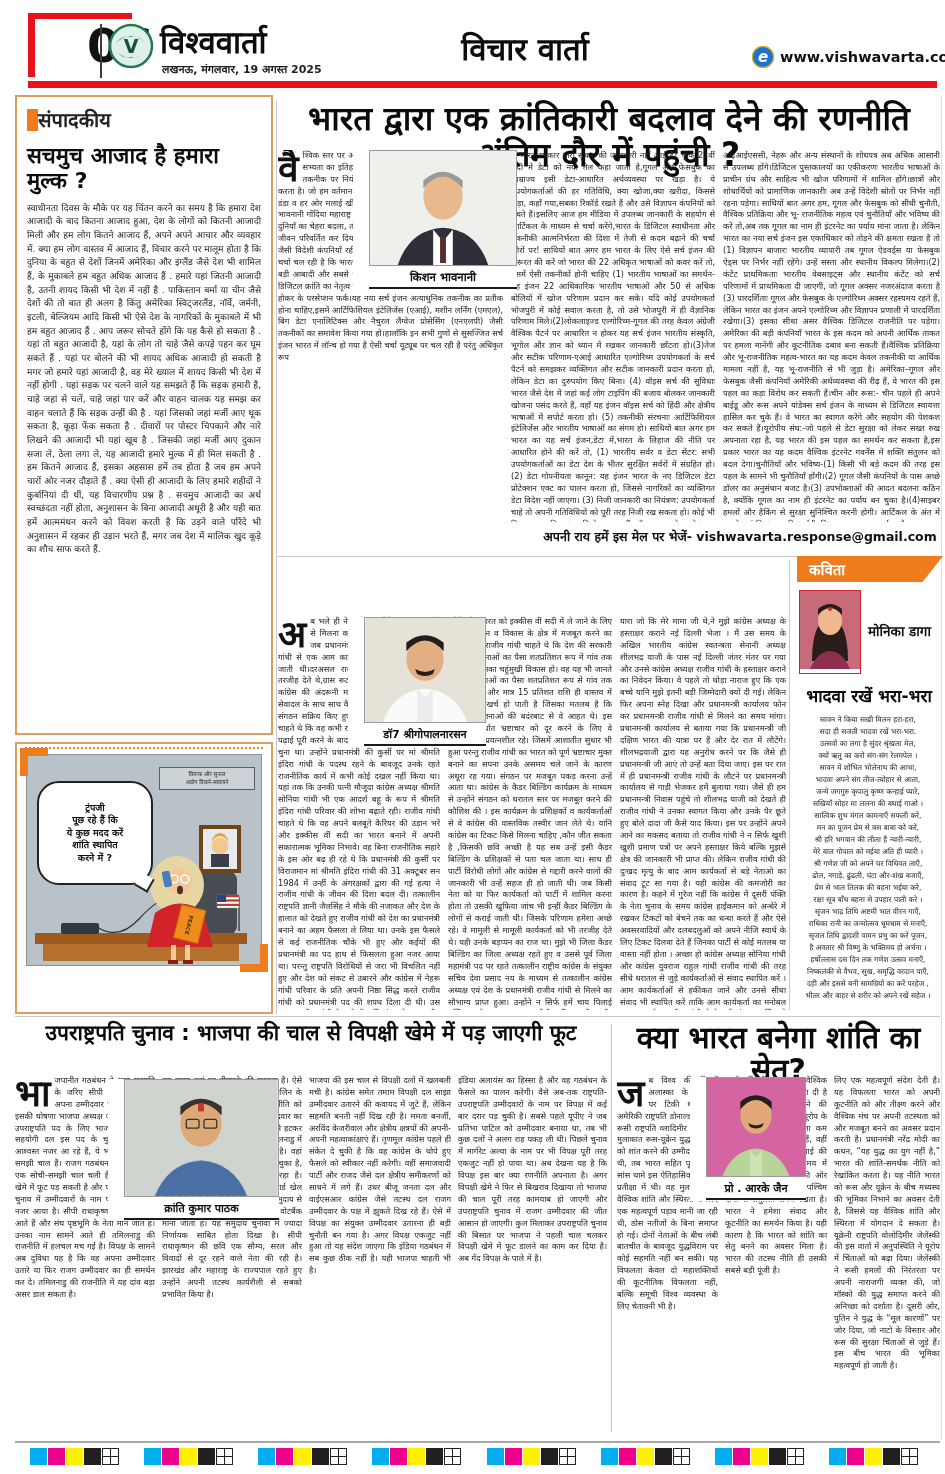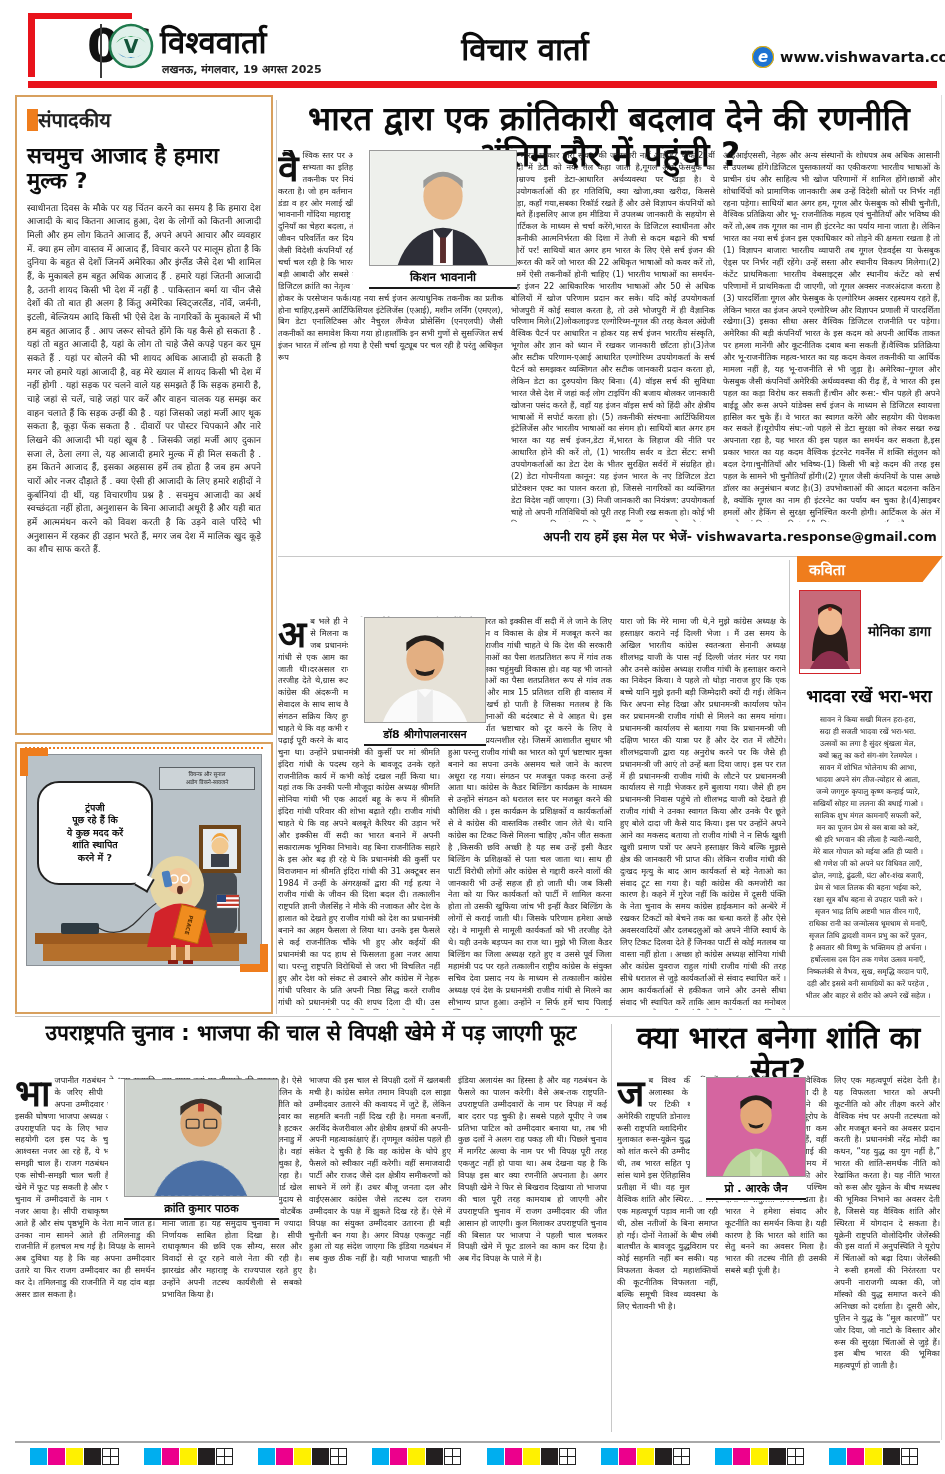--- a/index.html
+++ b/index.html
@@ -205,21 +205,21 @@
   <div class="col" style="left:620px;top:616px;width:166px;height:394px">यारा जो कि मेरे मामा जी थे,ने मुझे कांग्रेस अध्यक्ष के हस्ताक्षर कराने नई दिल्ली भेजा । मैं उस समय के अखिल भारतीय कांग्रेस स्वतन्त्रता सेनानी अध्यक्ष शीलभद्र याजी के पास नई दिल्ली जंतर मंतर पर गया और उनसे कांग्रेस अध्यक्ष राजीव गांधी के हस्ताक्षर कराने का निवेदन किया। वे पहले तो थोड़ा नाराज हुए कि एक बच्चे यानि मुझे इतनी बड़ी जिम्मेदारी क्यों दी गई। लेकिन फिर अपना स्नेह दिखा और प्रधानमन्त्री कार्यालय फोन कर प्रधानमन्त्री राजीव गांधी से मिलने का समय मांगा। प्रधानमन्त्री कार्यालय से बताया गया कि प्रधानमन्त्री जी दक्षिण भारत की यात्रा पर हैं और देर रात में लौटेंगे। शीलभद्रयाजी द्वारा यह अनुरोध करने पर कि जैसे ही प्रधानमन्त्री जी आएं तो उन्हें बता दिया जाए। इस पर रात में ही प्रधानमन्त्री राजीव गांधी के लौटने पर प्रधानमन्त्री कार्यालय से गाड़ी भेजकर हमें बुलाया गया। जैसे ही हम प्रधानमन्त्री निवास पहुंचे तो शीलभद्र याजी को देखते ही राजीव गांधी ने उनका स्वागत किया और उनके पैर छूते हुए बोले दादा जी कैसे याद किया। इस पर उन्होंने अपने आने का मकसद बताया तो राजीव गांधी ने न सिर्फ खुशी खुशी प्रमाण पत्रों पर अपने हस्ताक्षर किये बल्कि मुझसे क्षेत्र की जानकारी भी प्राप्त की। लेकिन राजीव गांधी की दुःखद मृत्यु के बाद आम कार्यकर्ता से बड़े नेताओ का संवाद टूट सा गया है। यही कांग्रेस की कमजोरी का कारण है। कहने में गुरेज नहीं कि कांग्रेस में दूसरी पंक्ति के नेता चुनाव के समय कांग्रेस हाईकमान को अन्धेरे में रखकर टिकटों को बेचने तक का धन्धा करते हैं और ऐसे अवसरवादियों और दलबदलुओं को अपने नीजि स्वार्थ के लिए टिकट दिलवा देते हैं जिनका पार्टी से कोई मतलब या वास्ता नहीं होता । अच्छा हो कांग्रेस अध्यक्ष सोनिया गांधी और कांग्रेस युवराज राहुल गांधी राजीव गांधी की तरह सीधे धरातल से जुड़े कार्यकर्ताओं से संवाद स्थापित करें । आम कार्यकर्ताओं से हकीकत जाने और उनसे सीधा संवाद भी स्थापित करें ताकि आम कार्यकर्ता का मनोबल बना रह सके।  राजीव गांधी ने देश में संचार क्रान्ति को चरम पर पहुंचाया और देश की सूचना प्रौद्योगिकी के क्षेत्र में नई दिशा दी। तभी तो आज हर हाथ में मोबाईल और हर घर में टेलीविजन नजर आता है। जो राजीव गांधी की देन है। कम्प्यूटर क्रान्ति के माध्यम से उन्होंने देश को दुनिया के करीब लाने का जो काम किया है।</div>
   <div class="photo" style="left:348px;top:617px;width:122px">
     <svg width="122" height="106" viewBox="0 0 122 106">
       <rect width="122" height="106" fill="#e6e2d8"></rect>
       <ellipse cx="61" cy="42" rx="19" ry="22" fill="#e3af82"></ellipse>
       <path d="M42 34 q19 -22 38 0 l0 -9 q-19 -15 -38 0 z" fill="#241f1c"></path>
       <path d="M51 52 q10 6 20 0 l-2 5 q-8 4 -16 0 z" fill="#241f1c"></path>
       <path d="M18 106 q12 -32 43 -34 q31 2 43 34 z" fill="#fafafa"></path>
       <path d="M53 72 l8 9 l8 -9 l0 34 l-16 0 z" fill="#ececec"></path>
     </svg>
-    <div class="pcap" style="font-size:11px">डॉ8 श्रीगोपालनारसन</div>
+    <div class="pcap" style="font-size:11px">डॉ7 श्रीगोपालनारसन</div>
   </div>
 
   <div class="kvbanner">कविता</div>
   <div class="abs" style="left:799px;top:590px;border:1.5px solid #d2232a">
     <svg width="60" height="78" viewBox="0 0 60 78">
       <rect width="60" height="78" fill="#c76a7a"></rect>
       <path d="M12 70 q0 -40 18 -44 q18 4 18 44 z" fill="#2a1c18"></path>
       <ellipse cx="30" cy="30" rx="12" ry="14" fill="#efb98f"></ellipse>
       <path d="M18 24 q12 -14 24 0 l0 -6 q-12 -10 -24 0 z" fill="#2a1c18"></path>
       <circle cx="30" cy="18" r="2" fill="#c0392b"></circle>

